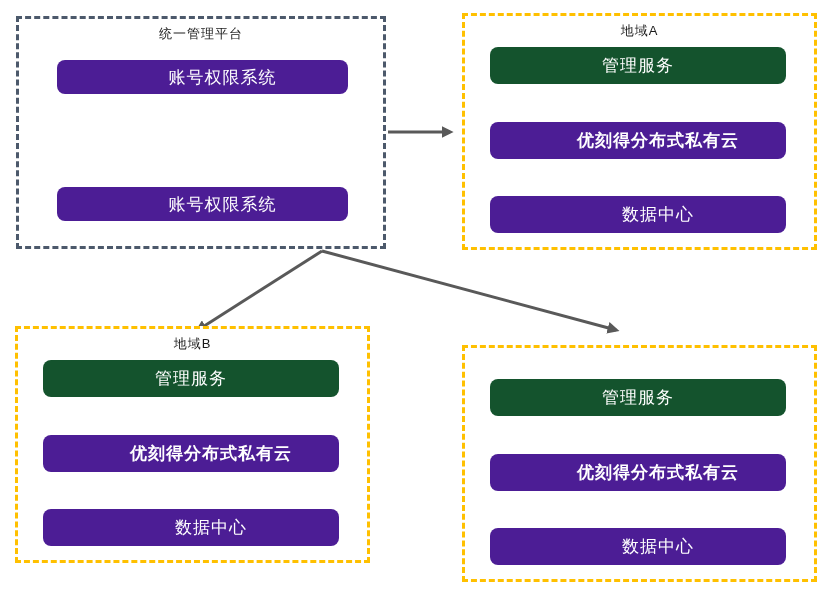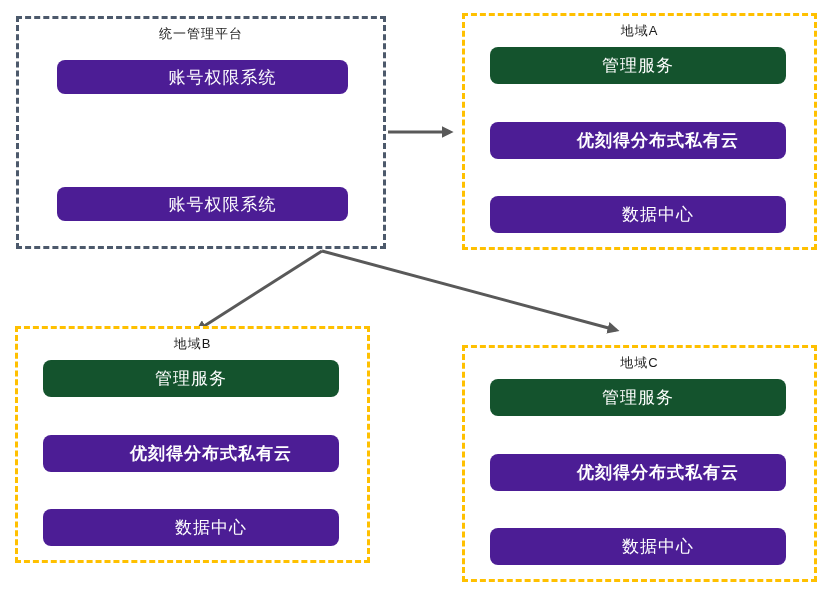--- a/index.html
+++ b/index.html
@@ -100,19 +100,18 @@
   </div>
 
   <div class="group-box region-box region-b">
     <div class="group-title">地域B</div>
     <div class="node node-purple svc-0">管理服务</div>
     <div class="node node-blue svc-1">优刻得分布式私有云</div>
     <div class="node node-blue svc-2">数据中心</div>
   </div>
 
   <div class="group-box region-box region-c">
-    <div class="group-title">地域C</div>
     <div class="node node-purple svc-0">管理服务</div>
     <div class="node node-blue svc-1">优刻得分布式私有云</div>
     <div class="node node-blue svc-2">数据中心</div>
   </div>
 
 </div>
 
 </body></html>

